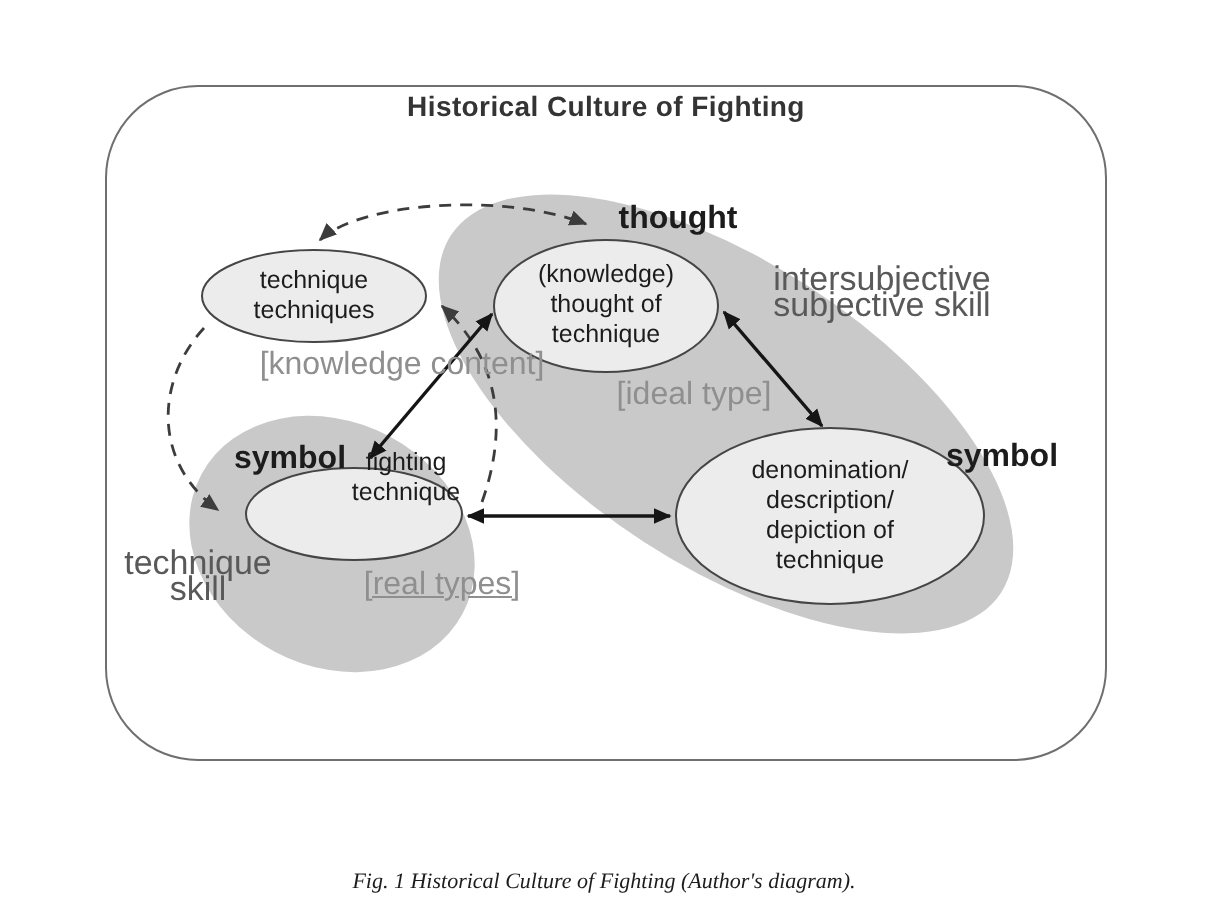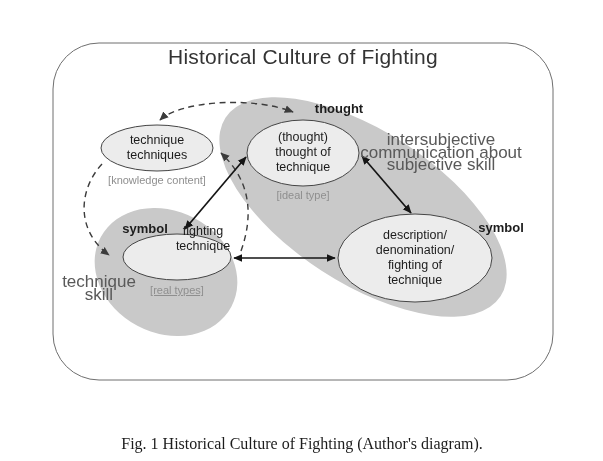--- a/index.html
+++ b/index.html
@@ -13,26 +13,26 @@
   svg{position:absolute;left:0;top:0;}
   .frame{fill:#ffffff;stroke:var(--frame-border,#6f6f6f);stroke-width:1;}
   .region-ell{fill:var(--region-fill,#c9c9c9);}
   .node-ell{fill:var(--node-fill,#ececec);stroke:var(--node-stroke,#454545);stroke-width:1;}
   .solid-arrow{stroke:var(--arrow,#151515);stroke-width:1.7;fill:none;}
   .dashed-arrow{stroke:var(--dashed-arrow,#3c3c3c);stroke-width:1.4;stroke-dasharray:6 4.5;fill:none;}
   .ah{fill:var(--arrow,#151515);}
   .ahd{fill:var(--dashed-arrow,#3c3c3c);}
 
   .lbl{position:absolute;transform:translateX(-50%);text-align:center;white-space:nowrap;}
-  .title{font-size:21px;font-weight:normal;color:var(--title-text,#343434);letter-spacing:.2px;}
+  .title{font-size:14px;font-weight:bold;color:var(--title-text,#343434);letter-spacing:.2px;}
   .node-text{font-size:12.5px;line-height:15px;color:var(--text,#1c1c1c);}
-  .region-lbl{font-size:13px;font-weight:bold;color:var(--text,#1c1c1c);}
-  .sub-lbl{font-size:11px;color:var(--muted-text,#8f8f8f);}
+  .region-lbl{font-size:16px;font-weight:bold;color:var(--text,#1c1c1c);}
+  .sub-lbl{font-size:16px;color:var(--muted-text,#8f8f8f);margin-left:44px;}
   .anno{font-size:17px;line-height:12.5px;color:var(--annotation-text,#595959);}
-  .caption{font-family:"Liberation Serif","DejaVu Serif",serif;font-size:16px;color:var(--text,#1c1c1c);}
+  .caption{font-family:"Liberation Serif","DejaVu Serif",serif;font-style:italic;font-size:11px;color:var(--text,#1c1c1c);}
 </style>
 </head>
 <body>
 
 <div class="canvas">
 
   <svg width="603" height="461" viewBox="0 0 603 461">
     <defs>
       <marker id="ahEnd" markerUnits="userSpaceOnUse" markerWidth="10" markerHeight="9" refX="8.2" refY="4.5" orient="auto">
         <path class="ah" d="M0,0.6 L9,4.5 L0,8.4 z"></path>
@@ -73,42 +73,41 @@
   <div class="lbl region-lbl" style="left:145px;top:221px;">symbol</div>
   <div class="lbl region-lbl" style="left:501px;top:220px;">symbol</div>
 
   <div class="lbl node-text" style="left:157px;top:133px;">
     <div>technique</div>
     <div>techniques</div>
   </div>
   <div class="lbl sub-lbl" style="left:157px;top:174px;">[knowledge content]</div>
 
   <div class="lbl node-text" style="left:303px;top:130px;">
-    <div>(thought)</div>
+    <div>(knowledge)</div>
     <div>thought of</div>
     <div>technique</div>
   </div>
   <div class="lbl sub-lbl" style="left:303px;top:189px;">[ideal type]</div>
 
   <div class="lbl node-text" style="left:177px;top:224px;margin-left:26px;">
     <div>fighting</div>
     <div>technique</div>
   </div>
   <div class="lbl sub-lbl" style="left:177px;top:284px;text-decoration:underline;">[real types]</div>
 
   <div class="lbl node-text" style="left:415px;top:228px;">
+    <div>denomination/</div>
     <div>description/</div>
-    <div>denomination/</div>
-    <div>fighting of</div>
+    <div>depiction of</div>
     <div>technique</div>
   </div>
 
   <div class="lbl anno" style="left:441px;top:134px;">
     <div>intersubjective</div>
-    <div>communication about</div>
     <div>subjective skill</div>
   </div>
   <div class="lbl anno" style="left:99px;top:276px;">
     <div>technique</div>
     <div>skill</div>
   </div>
 
   <div class="lbl caption" style="left:302px;top:435px;">Fig. 1 Historical Culture of Fighting (Author's diagram).</div>
 
 </div>

